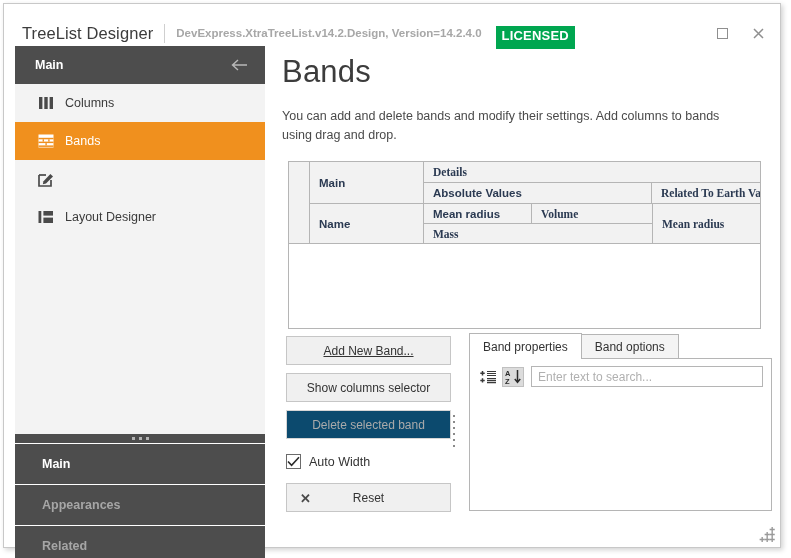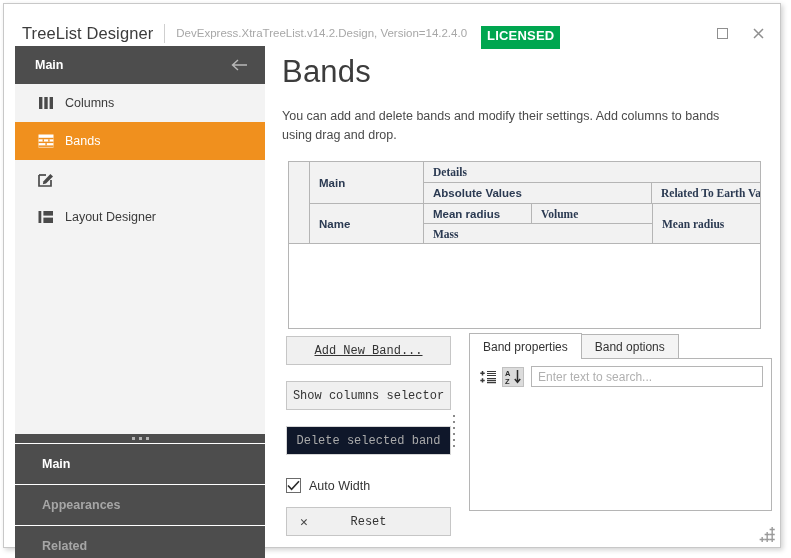--- a/index.html
+++ b/index.html
@@ -38,20 +38,21 @@
   }
   #title-divider {
     margin: 0 11px;
     width: 1px; height: 19px;
     background: #cfcfcf;
   }
   #assembly-info {
     font-size: 11.5px;
     color: #a7a7a7;
     white-space: nowrap;
+    font-weight: bold;
   }
   #license-badge {
     margin-left: 14px;
     padding: 2px 6px 6px 6px;
     font-size: 13px;
     font-weight: bold;
     color: #ffffff;
     letter-spacing: 0.2px;
     white-space: nowrap;
     margin-top: 8px;
@@ -224,34 +225,34 @@
 
   
   #buttons-col {
     position: absolute;
     left: 12px; top: 290px;
     width: 165px;
   }
   .std-button {
     width: 100%;
     height: 29px;
-    margin-bottom: 16px;
+    margin-bottom: 8px;
     background: #f0f0f0;
     border: 1px solid #c6c6c6;
     font-size: 12px;
     color: #333333;
-    font-family: Liberation Mono, monospace;
+    font-family: Liberation Sans, sans-serif;
     display: flex; align-items: center; justify-content: center;
     cursor: default;
     position: relative;
   }
   .std-button.link-style { text-decoration: underline; }
   .std-button.disabled {
     color: #aaaaaa;
-    background: #0f172a;
+    background: #0c4a6e;
     border-color: #d6d6d6;
   }
   .btn-x {
     position: absolute; left: 13px; top: 50%;
     transform: translateY(-50%);
     font-size: 13px; font-weight: bold; color: #4a4a4a;
   }
   #autowidth-row {
     display: flex; align-items: center;
     height: 29px;

